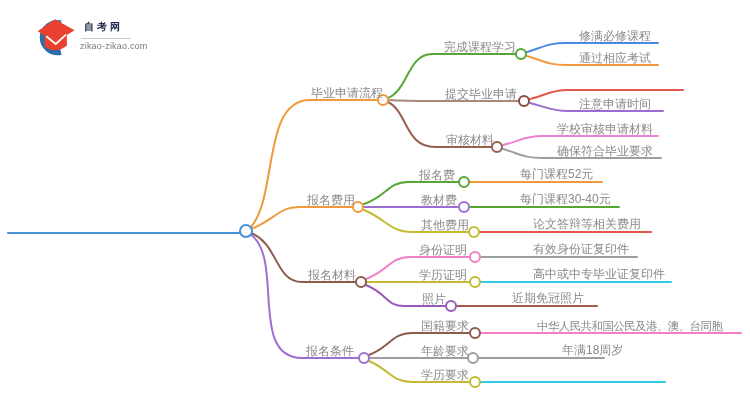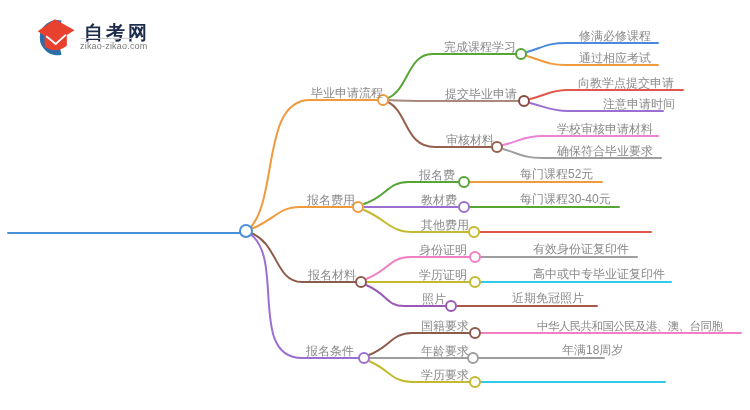--- a/index.html
+++ b/index.html
@@ -10,21 +10,21 @@
   .edges{position:absolute;left:0;top:0;width:750px;height:410px;}
   .lbl{
     position:absolute;font-size:12px;line-height:13px;color:#8a8a8a;
     white-space:nowrap;letter-spacing:0;
   }
   .root-lbl{font-size:11.5px;letter-spacing:-0.3px;color:#8a8a8a;}
   .tight{font-size:11.5px;letter-spacing:-0.6px;}
   .logo{position:absolute;left:30px;top:14px;width:130px;height:48px;cursor:pointer;}
   .logo-icon{position:absolute;left:0;top:2px;}
   .logo-name{
-    position:absolute;left:54px;top:6px;font-size:19px;font-weight:bold;
+    position:absolute;left:54px;top:6px;font-size:10px;font-weight:bold;
     color:#1d2b4d;letter-spacing:3px;
   }
   .logo-divider{position:absolute;left:51px;top:24px;width:50px;height:1px;background:#c9c9c9;}
   .logo-domain{position:absolute;left:50px;top:27px;font-size:9px;color:#7a7a7a;letter-spacing:0.2px;}
 </style>
 </head>
 <body>
 
 <div class="canvas">
 
@@ -102,32 +102,32 @@
     <div class="logo-divider"></div>
     <div class="logo-domain">zikao-zikao.com</div>
   </div>
 
 
   <div class="lbl" style="left:311px;top:87px;">毕业申请流程</div>
   <div class="lbl" style="left:444px;top:41px;">完成课程学习</div>
   <div class="lbl" style="left:579px;top:30px;">修满必修课程</div>
   <div class="lbl" style="left:579px;top:52px;">通过相应考试</div>
   <div class="lbl" style="left:445px;top:88px;">提交毕业申请</div>
-  <div class="lbl" style="left:578px;top:77px;">向教学点提交申请</div>
-  <div class="lbl" style="left:579px;top:98px;margin-left:24px;">注意申请时间</div>
+  <div class="lbl" style="left:579px;top:98px;">注意申请时间</div>
   <div class="lbl" style="left:446px;top:134px;">审核材料</div>
   <div class="lbl" style="left:557px;top:123px;">学校审核申请材料</div>
   <div class="lbl" style="left:557px;top:145px;">确保符合毕业要求</div>
 
   <div class="lbl" style="left:307px;top:194px;">报名费用</div>
   <div class="lbl" style="left:419px;top:169px;">报名费</div>
   <div class="lbl" style="left:520px;top:168px;">每门课程52元</div>
   <div class="lbl" style="left:421px;top:194px;">教材费</div>
   <div class="lbl" style="left:520px;top:193px;">每门课程30-40元</div>
   <div class="lbl" style="left:421px;top:219px;">其他费用</div>
+  <div class="lbl" style="left:533px;top:218px;">论文答辩等相关费用</div>
 
   <div class="lbl" style="left:308px;top:269px;text-align:center;">报名材料</div>
   <div class="lbl" style="left:419px;top:244px;">身份证明</div>
   <div class="lbl" style="left:533px;top:243px;">有效身份证复印件</div>
   <div class="lbl" style="left:419px;top:269px;">学历证明</div>
   <div class="lbl" style="left:533px;top:268px;">高中或中专毕业证复印件</div>
   <div class="lbl" style="left:422px;top:293px;">照片</div>
   <div class="lbl" style="left:512px;top:292px;">近期免冠照片</div>
 
   <div class="lbl" style="left:306px;top:345px;">报名条件</div>

